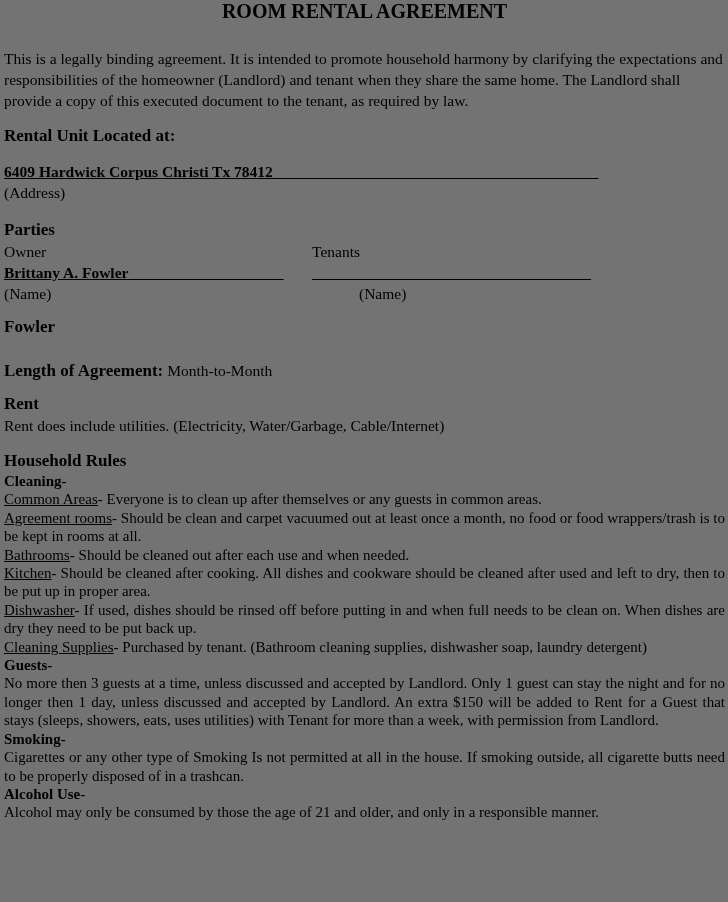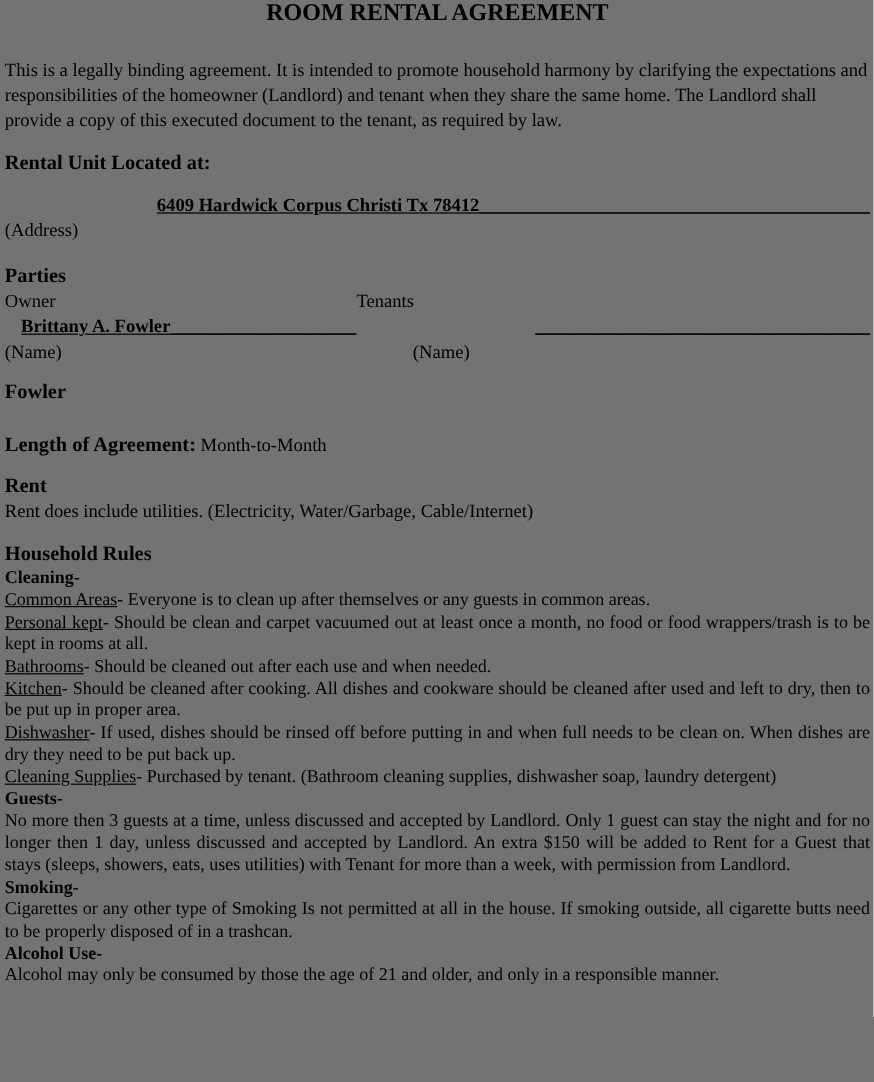--- a/index.html
+++ b/index.html
@@ -30,27 +30,27 @@
     margin: 0;
   }
   p { margin: 0; }
   .mt14 { margin-top: 14px; }
   .mt16 { margin-top: 16px; }
   .mt12 { margin-top: 12px; }
   .mt22 { margin-top: 22px; }
   .u  { text-decoration: underline; }
   .b  { font-weight: bold; }
   .bu { font-weight: bold; text-decoration: underline; }
-  .row { display: flex; }
+  .row { display: flex; gap: 15px; }
   .cell-left { flex: 0 0 293px; width: 293px; }
   .cell-right { flex: 1 1 auto; }
   .tenant-name-label { padding-left: 47px; }
   .rules { font-size: 15px; line-height: 18.4px; }
   .just { text-align: justify; }
-  .nowrapline { white-space: nowrap; text-align: right; }
+  .nowrapline { white-space: nowrap; }
 </style>
 </head>
 <body>
 
 <div class="page">
 
   <h1 class="title">ROOM RENTAL AGREEMENT</h1>
 
   <p class="intro">This is a legally binding agreement. It is intended to promote household harmony by clarifying the expectations and responsibilities of the homeowner (Landlord) and tenant when they share the same home. The Landlord shall provide a copy of this executed document to the tenant, as required by law.</p>
 
@@ -82,21 +82,21 @@
 
   <p>Rent does include utilities. (Electricity, Water/Garbage, Cable/Internet)</p>
 
   <h2 class="mt14">Household Rules</h2>
 
   <div class="rules">
     <p class="b">Cleaning-</p>
 
     <p><span class="u">Common Areas</span><span>- Everyone is to clean up after themselves or any guests in common areas.</span></p>
 
-    <p class="just"><span class="u">Personal kept</span><span>- Should be clean and carpet vacuumed out at least once a month, no food or food wrappers/trash is to be kept in rooms at all.</span></p>
+    <p class="just"><span class="u">Agreement rooms</span><span>- Should be clean and carpet vacuumed out at least once a month, no food or food wrappers/trash is to be kept in rooms at all.</span></p>
 
     <p><span class="u">Bathrooms</span><span>- Should be cleaned out after each use and when needed.</span></p>
 
     <p class="just"><span class="u">Kitchen</span><span>- Should be cleaned after cooking. All dishes and cookware should be cleaned after used and left to dry, then to be put up in proper area.</span></p>
 
     <p class="just"><span class="u">Dishwasher</span><span>- If used, dishes should be rinsed off before putting in and when full needs to be clean on. When dishes are dry they need to be put back up.</span></p>
 
     <p><span class="u">Cleaning Supplies</span><span>- Purchased by tenant. (Bathroom cleaning supplies, dishwasher soap, laundry detergent)</span></p>
 
     <p class="b">Guests-</p>

